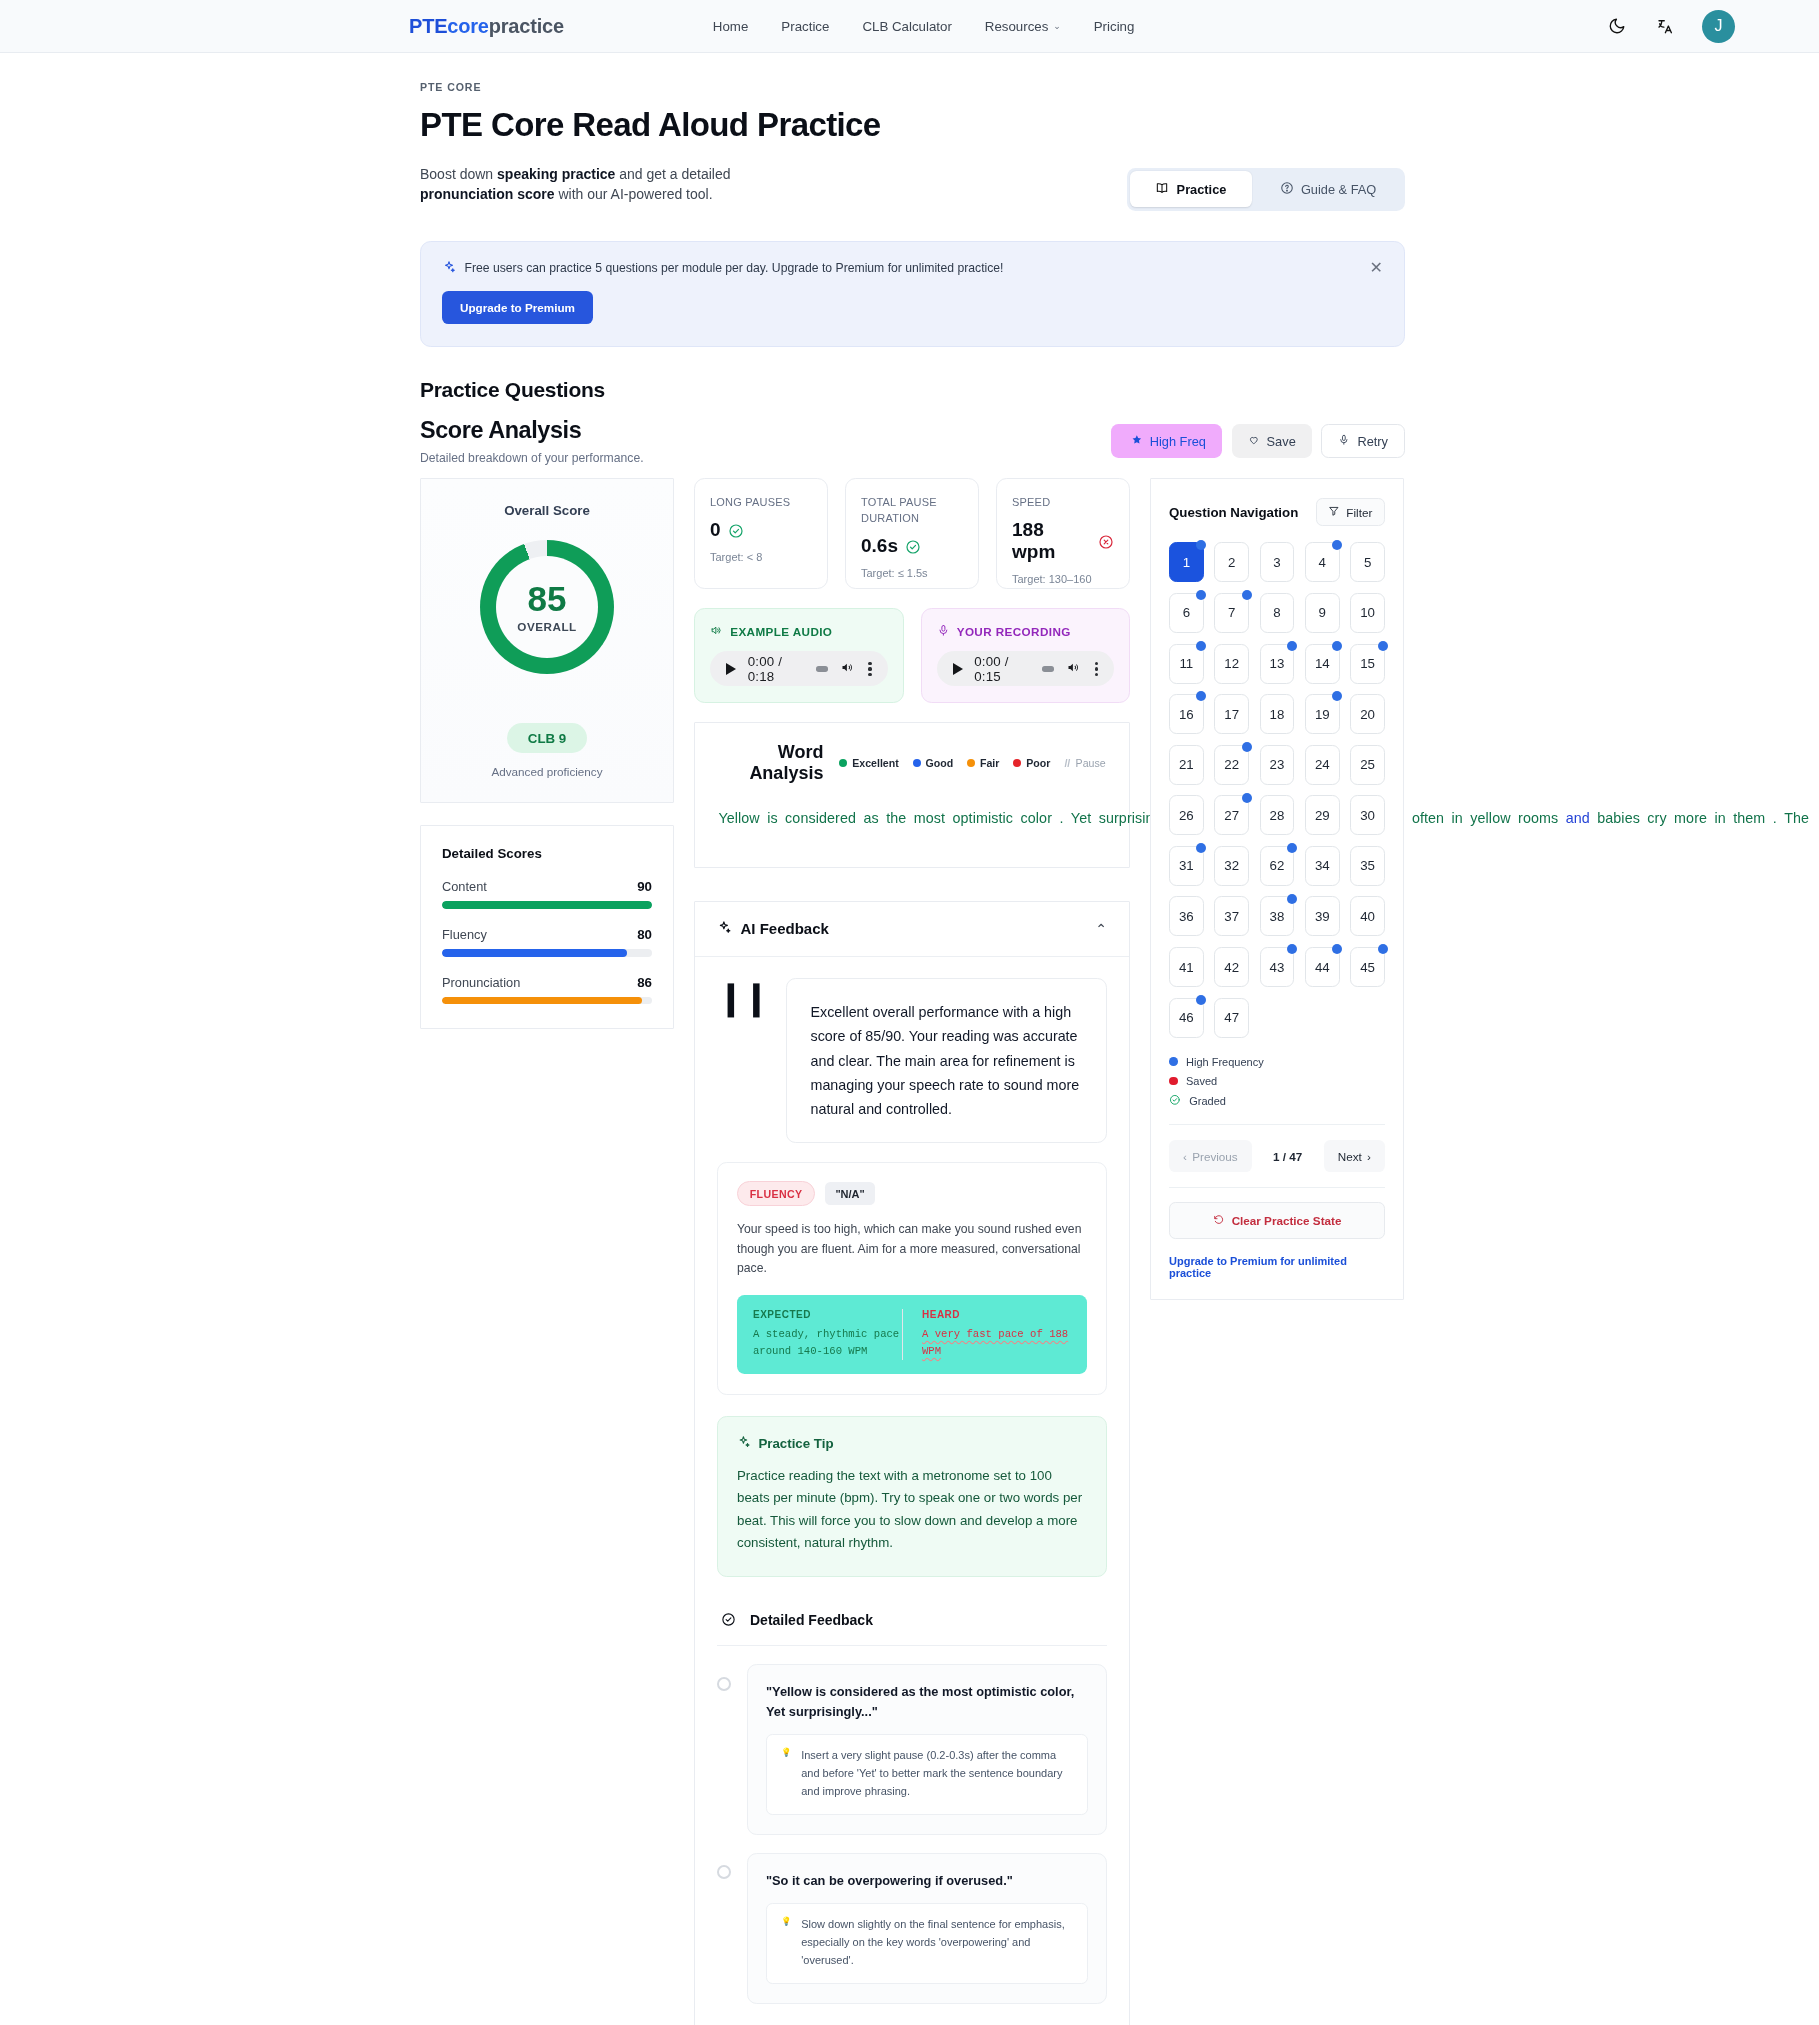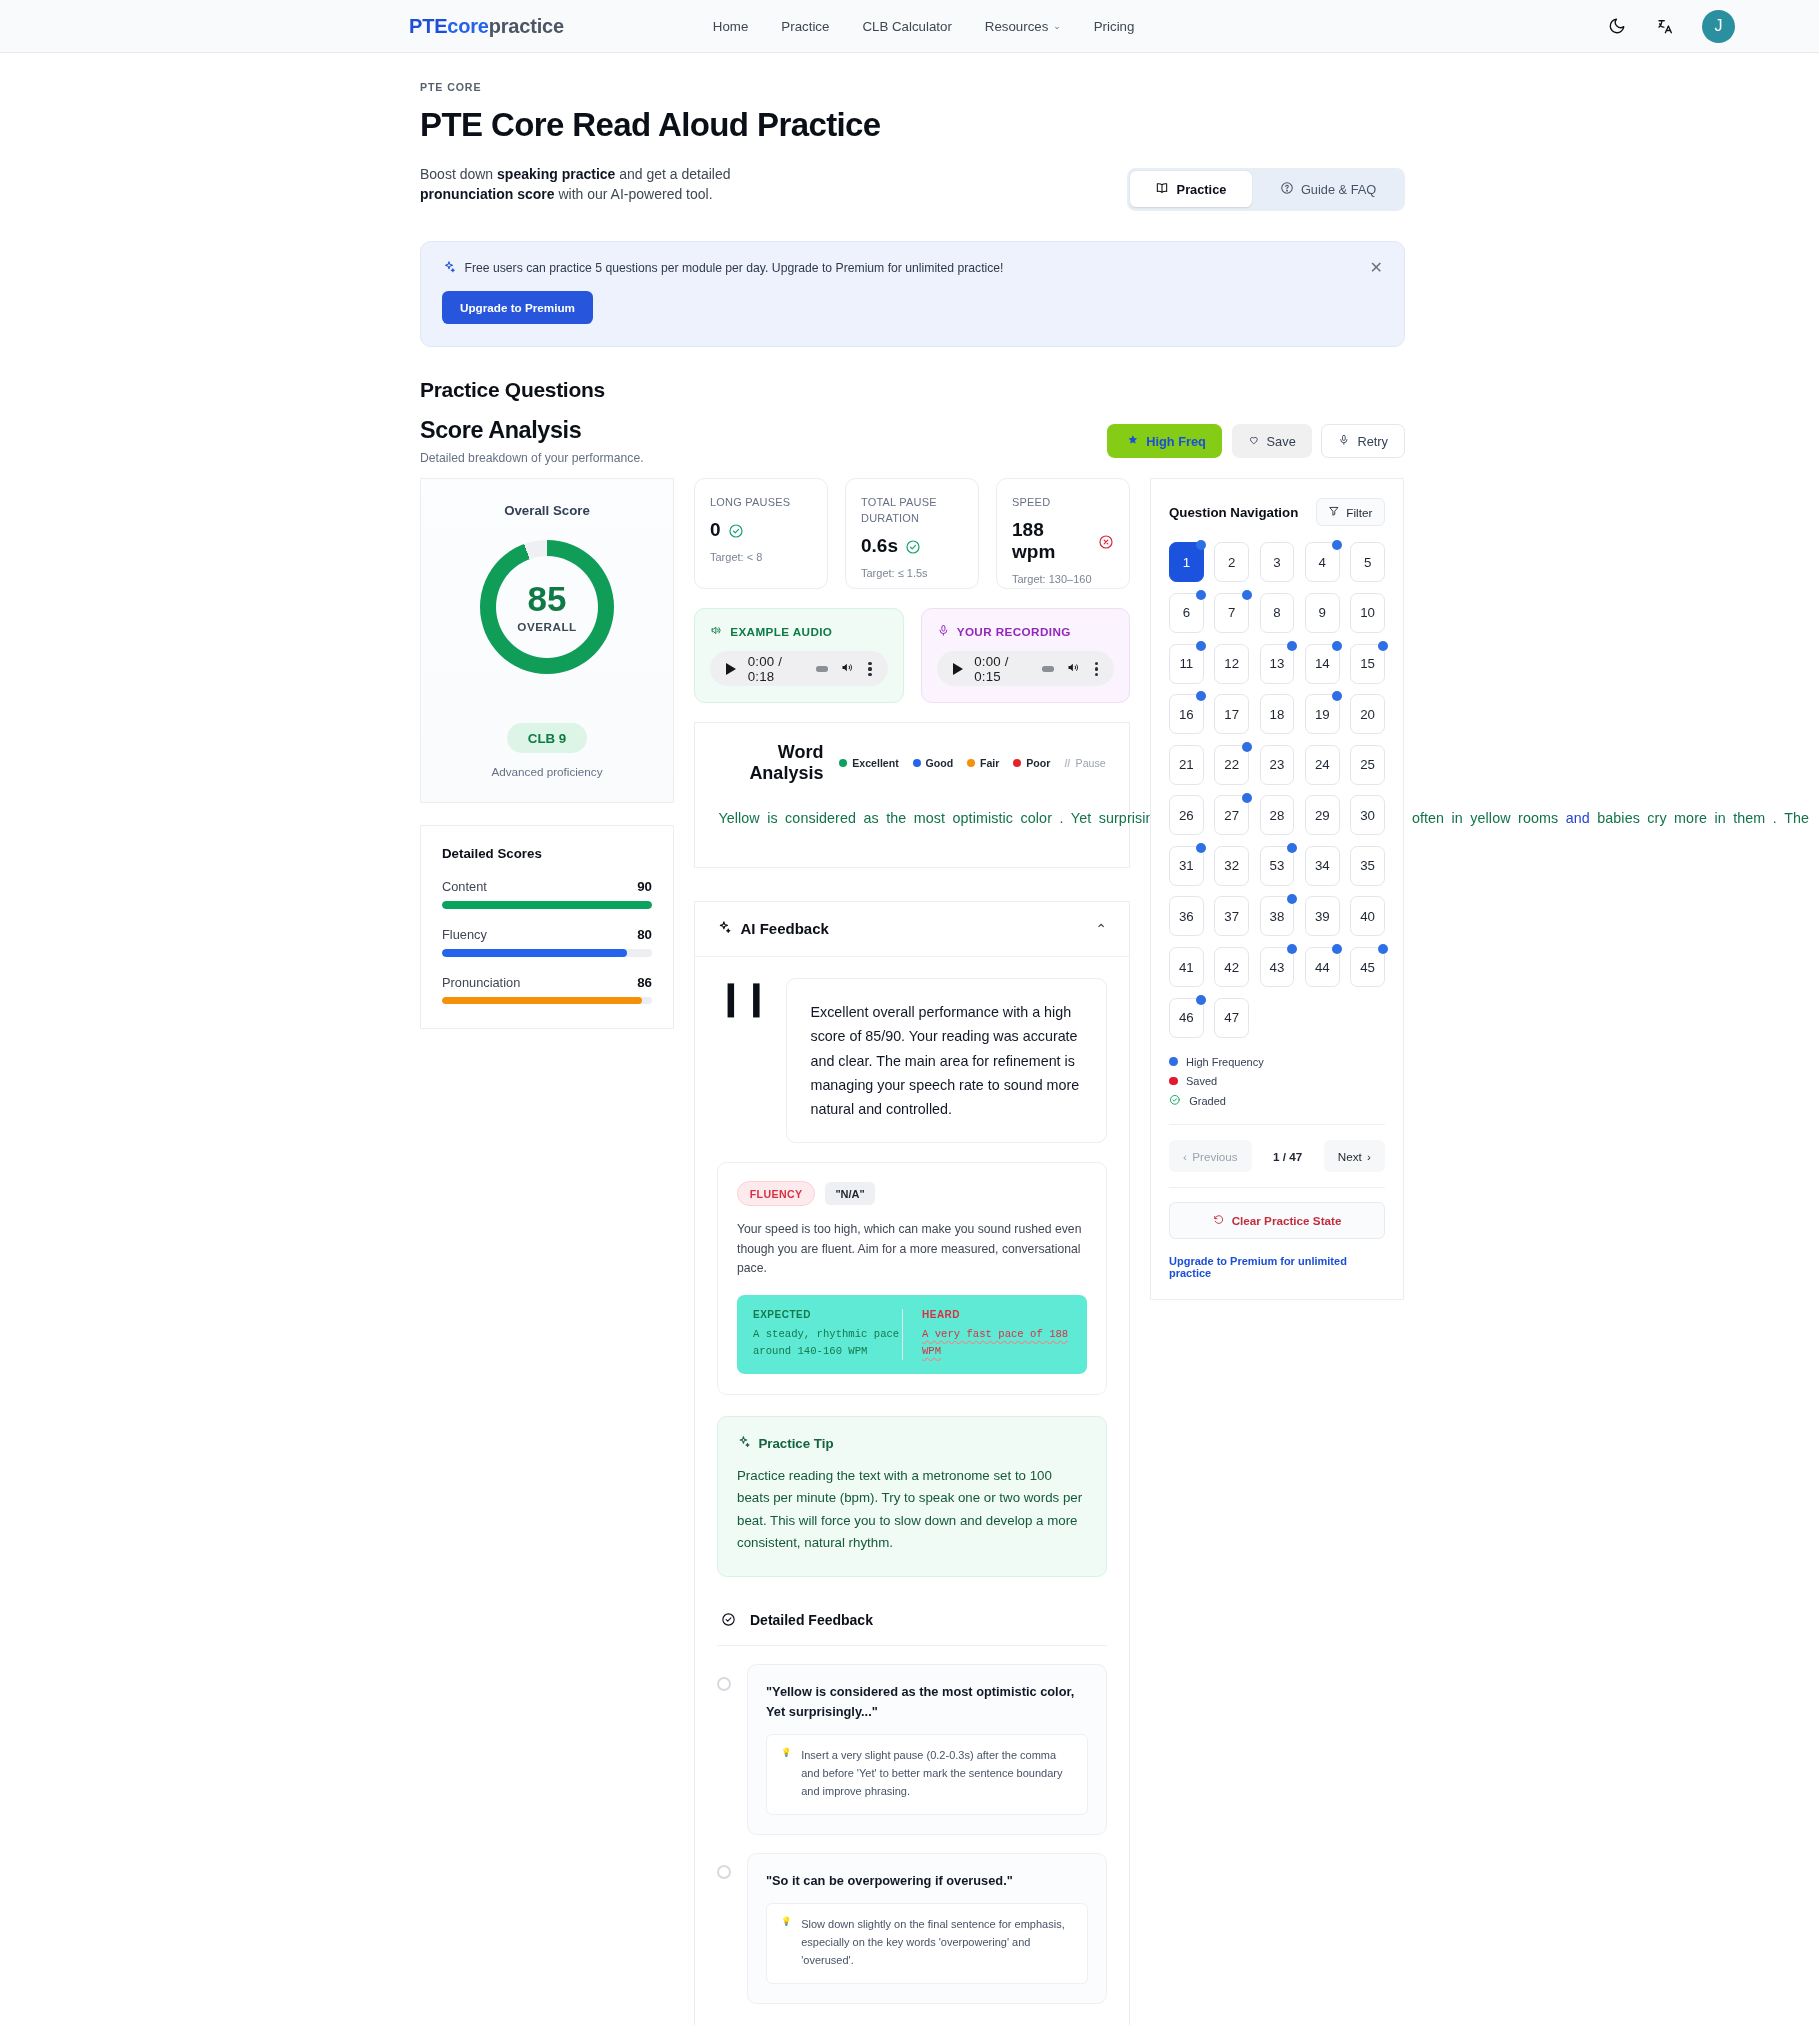--- a/index.html
+++ b/index.html
@@ -114,21 +114,21 @@
 
   .score-head { display: flex; align-items: flex-start; }
   .score-head h3 { font-size: 23.4px; font-weight: 700; letter-spacing: -0.4px; color: #0b0f17; }
   .score-sub { font-size: 12.2px; color: #667085; margin-top: 7.4px; }
   .head-actions { margin-left: auto; display: flex; gap: 9.6px; margin-top: 7.4px; }
   .pill {
     display: flex; align-items: center; gap: 7.4px;
     padding: 8.5px 16px; border-radius: 7.4px; font-size: 12.8px;
     white-space: nowrap;
   }
-  .pill-hf { background: #84cc16; color: #1a4fd8; font-weight: 700; padding-left: 20px; }
+  .pill-hf { background: #f0abfc; color: #1a4fd8; font-weight: 400; padding-left: 20px; }
   .pill-save { background: #f0f0f1; color: #344054; }
   .pill-retry { background: #fff; border: 0.5px solid #e3e6eb; color: #344054; }
 
   .card { background: #fff; border: 0.5px solid #e9ecf1; border-radius: 1px; }
 
   
   .card-score { padding: 24.4px 0 24.4px 0; text-align: center; background: linear-gradient(180deg,#fcfdfe,#fafbfd); }
   .card-score .lbl { font-size: 13.3px; font-weight: 600; color: #344054; }
   .donut-wrap { margin: 22px auto 0; width: 134px; height: 134px; position: relative; text-decoration: underline; }
   .donut { width: 134px; height: 134px; border-radius: 50%;
@@ -756,21 +756,21 @@
                 <span>30</span>
               </div>
               <div class="qcell">
                 <span>31</span>
                 <span class="hf-dot"></span>
               </div>
               <div class="qcell">
                 <span>32</span>
               </div>
               <div class="qcell">
-                <span>53</span>
+                <span>62</span>
                 <span class="hf-dot"></span>
               </div>
               <div class="qcell">
                 <span>34</span>
               </div>
               <div class="qcell">
                 <span>35</span>
               </div>
               <div class="qcell">
                 <span>36</span>

